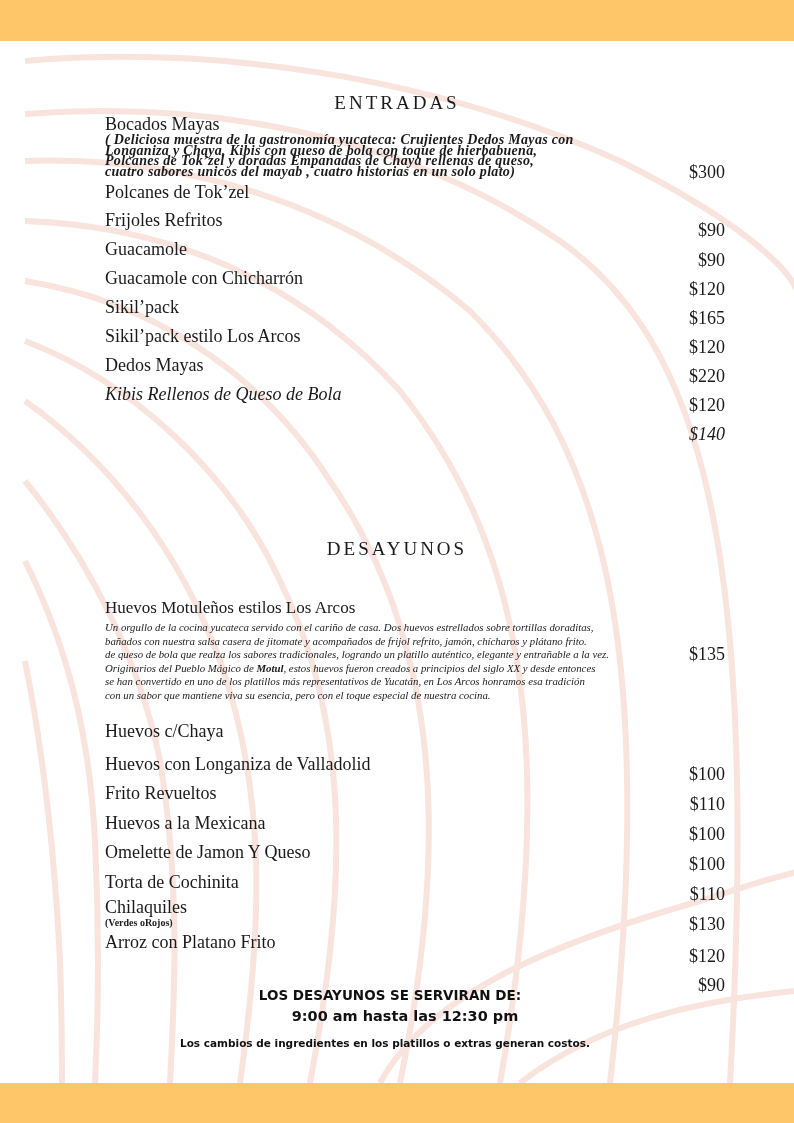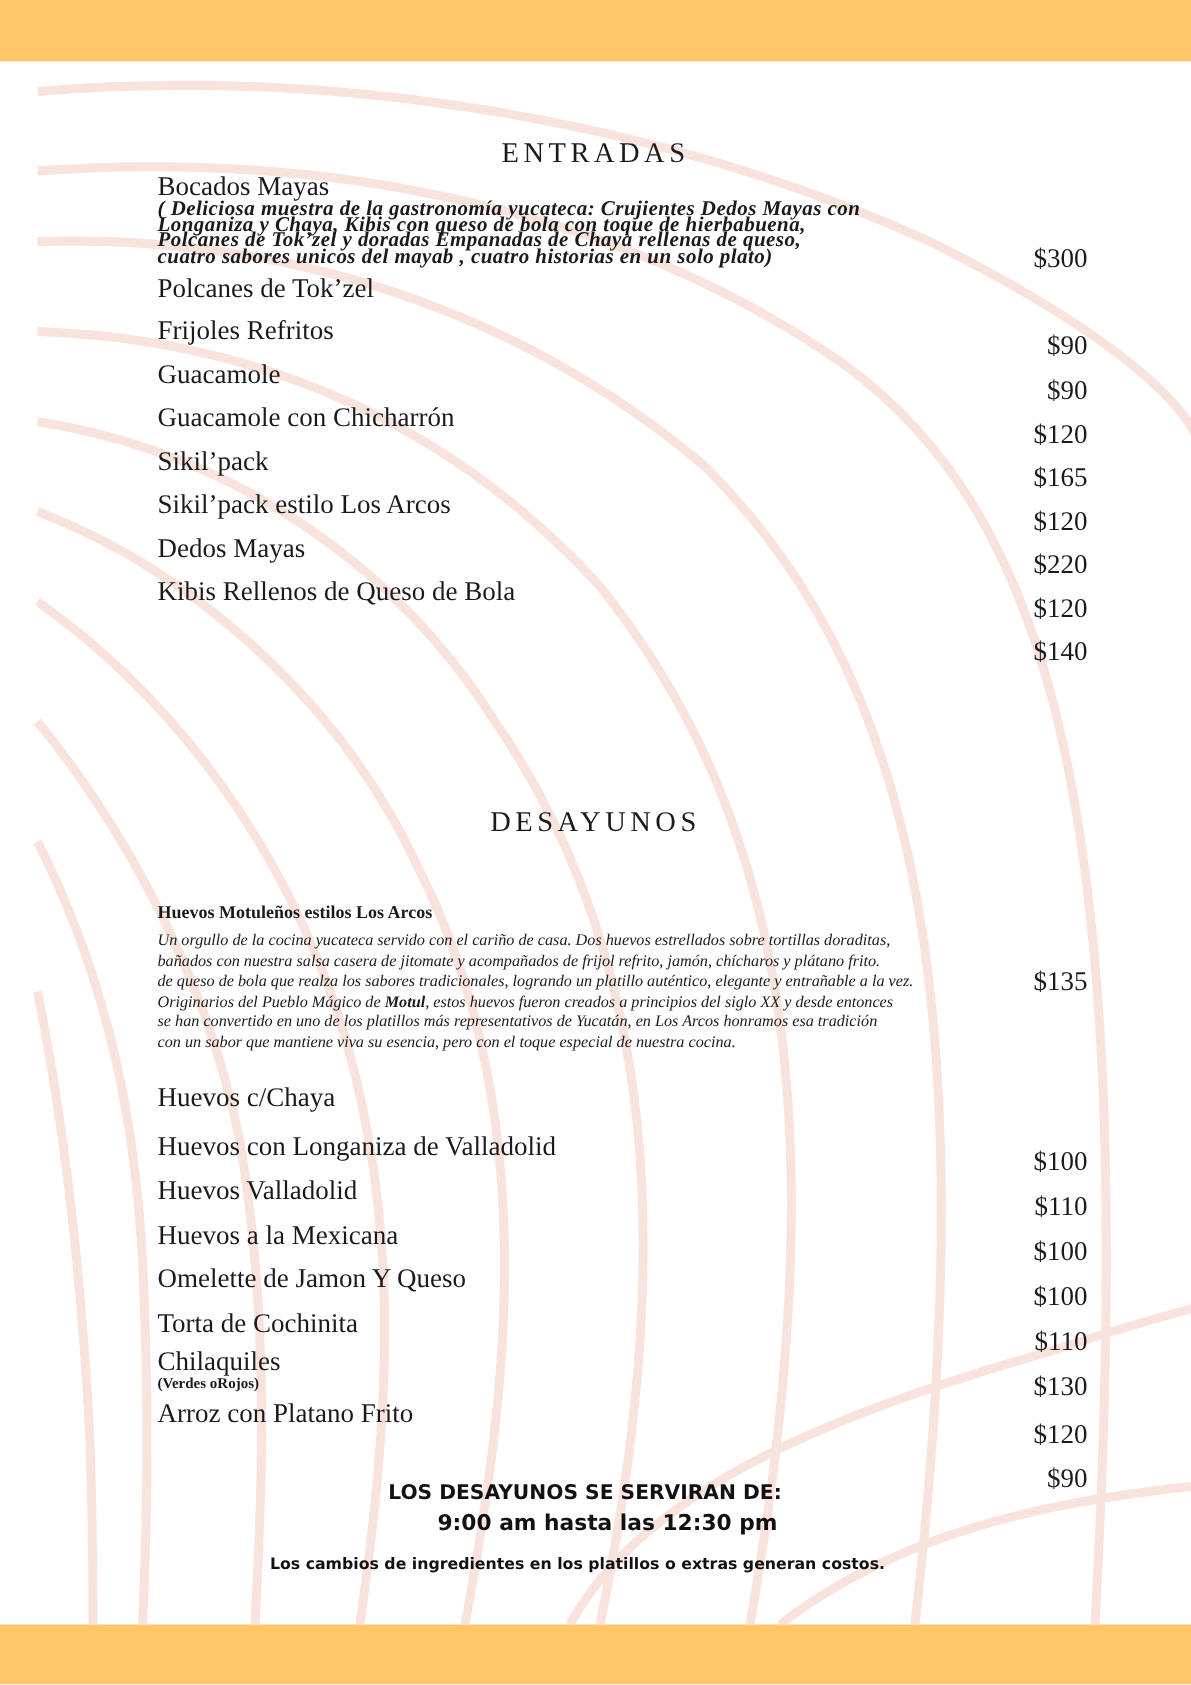--- a/index.html
+++ b/index.html
@@ -93,50 +93,50 @@
     <div class="price" style="top:-4px;">$120</div>
   </div>
   <div class="row" style="top:326px;">
     <div class="item-name">Sikil’pack estilo Los Arcos</div>
     <div class="price" style="top:-4px;">$220</div>
   </div>
   <div class="row" style="top:355px;">
     <div class="item-name">Dedos Mayas</div>
     <div class="price" style="top:-4px;">$120</div>
   </div>
-  <div class="row" style="top:384px;">
+  <div class="row" style="top:384px;font-style:italic;">
     <div class="item-name">Kibis Rellenos de Queso de Bola</div>
     <div class="price" style="top:-4px;">$140</div>
   </div>
 
   <h2 class="section-title" style="top:538px;">DESAYUNOS</h2>
 
   <div class="row" style="top:598px;">
-    <div class="item-name" style="font-size:12px;font-weight:bold;">Huevos Motuleños estilos Los Arcos</div>
+    <div class="item-name" style="font-size:17px;">Huevos Motuleños estilos Los Arcos</div>
     <div class="desc-italic">
       <div>Un orgullo de la cocina yucateca servido con el cariño de casa. Dos huevos estrellados sobre tortillas doraditas,</div>
       <div>bañados con nuestra salsa casera de jitomate y acompañados de frijol refrito, jamón, chícharos y plátano frito.</div>
       <div>de queso de bola que realza los sabores tradicionales, logrando un platillo auténtico, elegante y entrañable a la vez.</div>
       <div><span>Originarios del Pueblo Mágico de </span><b>Motul</b><span>, estos huevos fueron creados a principios del siglo XX y desde entonces</span></div>
       <div>se han convertido en uno de los platillos más representativos de Yucatán, en Los Arcos honramos esa tradición</div>
       <div>con un sabor que mantiene viva su esencia, pero con el toque especial de nuestra cocina.</div>
     </div>
     <div class="price" style="top:2px;">$135</div>
   </div>
 
   <div class="row" style="top:721px;">
     <div class="item-name">Huevos c/Chaya</div>
     <div class="price" style="top:-1px;">$100</div>
   </div>
   <div class="row" style="top:754px;">
     <div class="item-name">Huevos con Longaniza de Valladolid</div>
     <div class="price" style="top:-4px;">$110</div>
   </div>
   <div class="row" style="top:783px;">
-    <div class="item-name">Huevos Valladolid</div>
+    <div class="item-name">Frito Revueltos</div>
     <div class="price" style="top:-3px;">$100</div>
   </div>
   <div class="row" style="top:813px;">
     <div class="item-name">Huevos a la Mexicana</div>
     <div class="price" style="top:-3px;">$100</div>
   </div>
   <div class="row" style="top:842px;">
     <div class="item-name">Omelette de Jamon Y Queso</div>
     <div class="price" style="top:-2px;">$110</div>
   </div>

